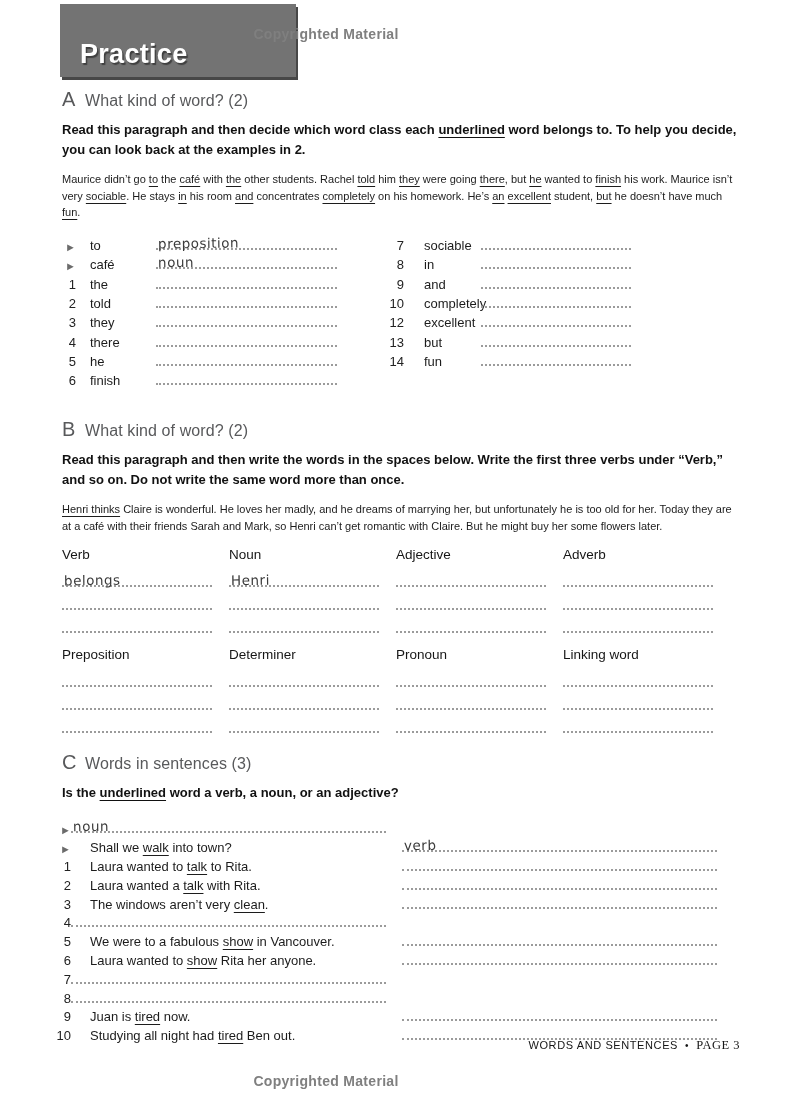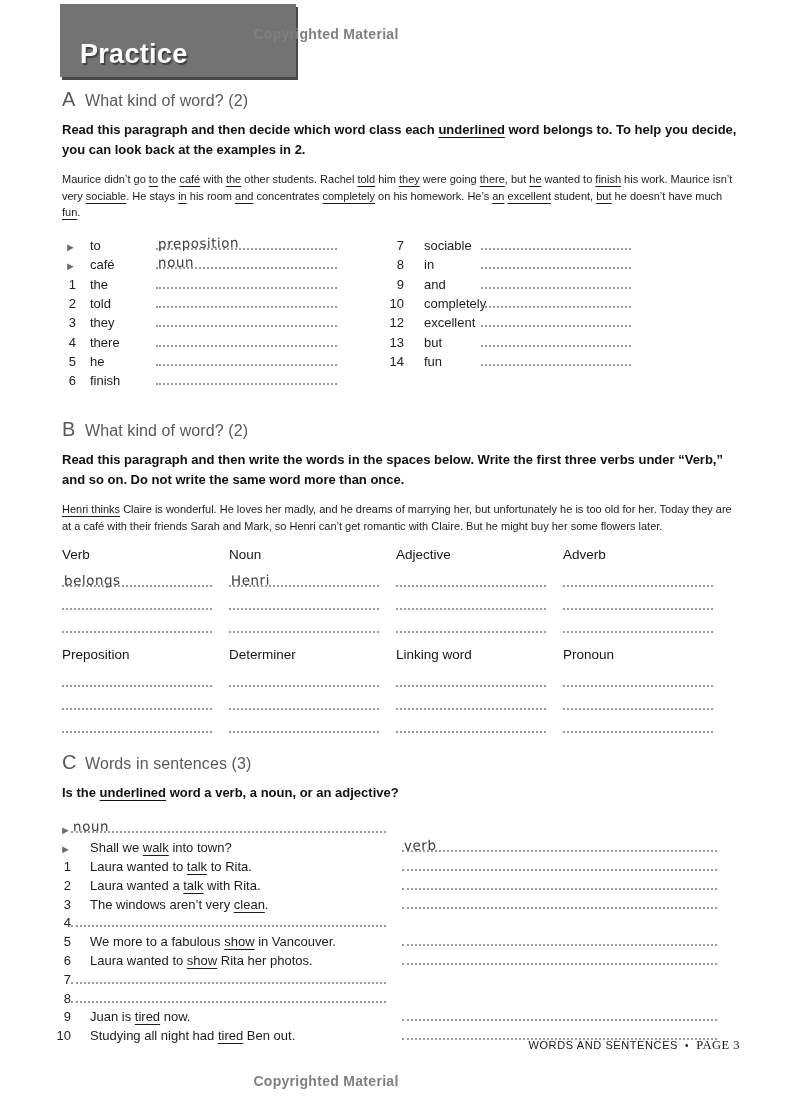--- a/index.html
+++ b/index.html
@@ -287,33 +287,33 @@
                 <span class="hand"></span>
               </span>
             <span class="b-line dotline">
                 <span class="hand"></span>
               </span>
             <span class="b-line dotline">
                 <span class="hand"></span>
               </span>
           </div>
           <div class="b-col">
+            <div class="b-header">Pronoun</div>
+            <span class="b-line dotline">
+                <span class="hand"></span>
+              </span>
+            <span class="b-line dotline">
+                <span class="hand"></span>
+              </span>
+            <span class="b-line dotline">
+                <span class="hand"></span>
+              </span>
+          </div>
+          <div class="b-col">
             <div class="b-header">Linking word</div>
-            <span class="b-line dotline">
-                <span class="hand"></span>
-              </span>
-            <span class="b-line dotline">
-                <span class="hand"></span>
-              </span>
-            <span class="b-line dotline">
-                <span class="hand"></span>
-              </span>
-          </div>
-          <div class="b-col">
-            <div class="b-header">Pronoun</div>
             <span class="b-line dotline">
                 <span class="hand"></span>
               </span>
             <span class="b-line dotline">
                 <span class="hand"></span>
               </span>
             <span class="b-line dotline">
                 <span class="hand"></span>
               </span>
           </div>
@@ -364,28 +364,28 @@
               </span>
             </div>
           <div class="c-row">
               <span class="c-num">4</span>
               <span class="c-line dotline">
                 <span class="hand"></span>
               </span>
             </div>
           <div class="c-row">
               <span class="c-num">5</span>
-              <span class="c-sentence"><span>We more to a fabulous </span><span class="u">show</span><span> in Vancouver.</span></span>
+              <span class="c-sentence"><span>We were to a fabulous </span><span class="u">show</span><span> in Vancouver.</span></span>
               <span class="c-line dotline">
                 <span class="hand"></span>
               </span>
             </div>
           <div class="c-row">
               <span class="c-num">6</span>
-              <span class="c-sentence"><span>Laura wanted to </span><span class="u">show</span><span> Rita her photos.</span></span>
+              <span class="c-sentence"><span>Laura wanted to </span><span class="u">show</span><span> Rita her anyone.</span></span>
               <span class="c-line dotline">
                 <span class="hand"></span>
               </span>
             </div>
           <div class="c-row">
               <span class="c-num">7</span>
               <span class="c-line dotline">
                 <span class="hand"></span>
               </span>
             </div>

